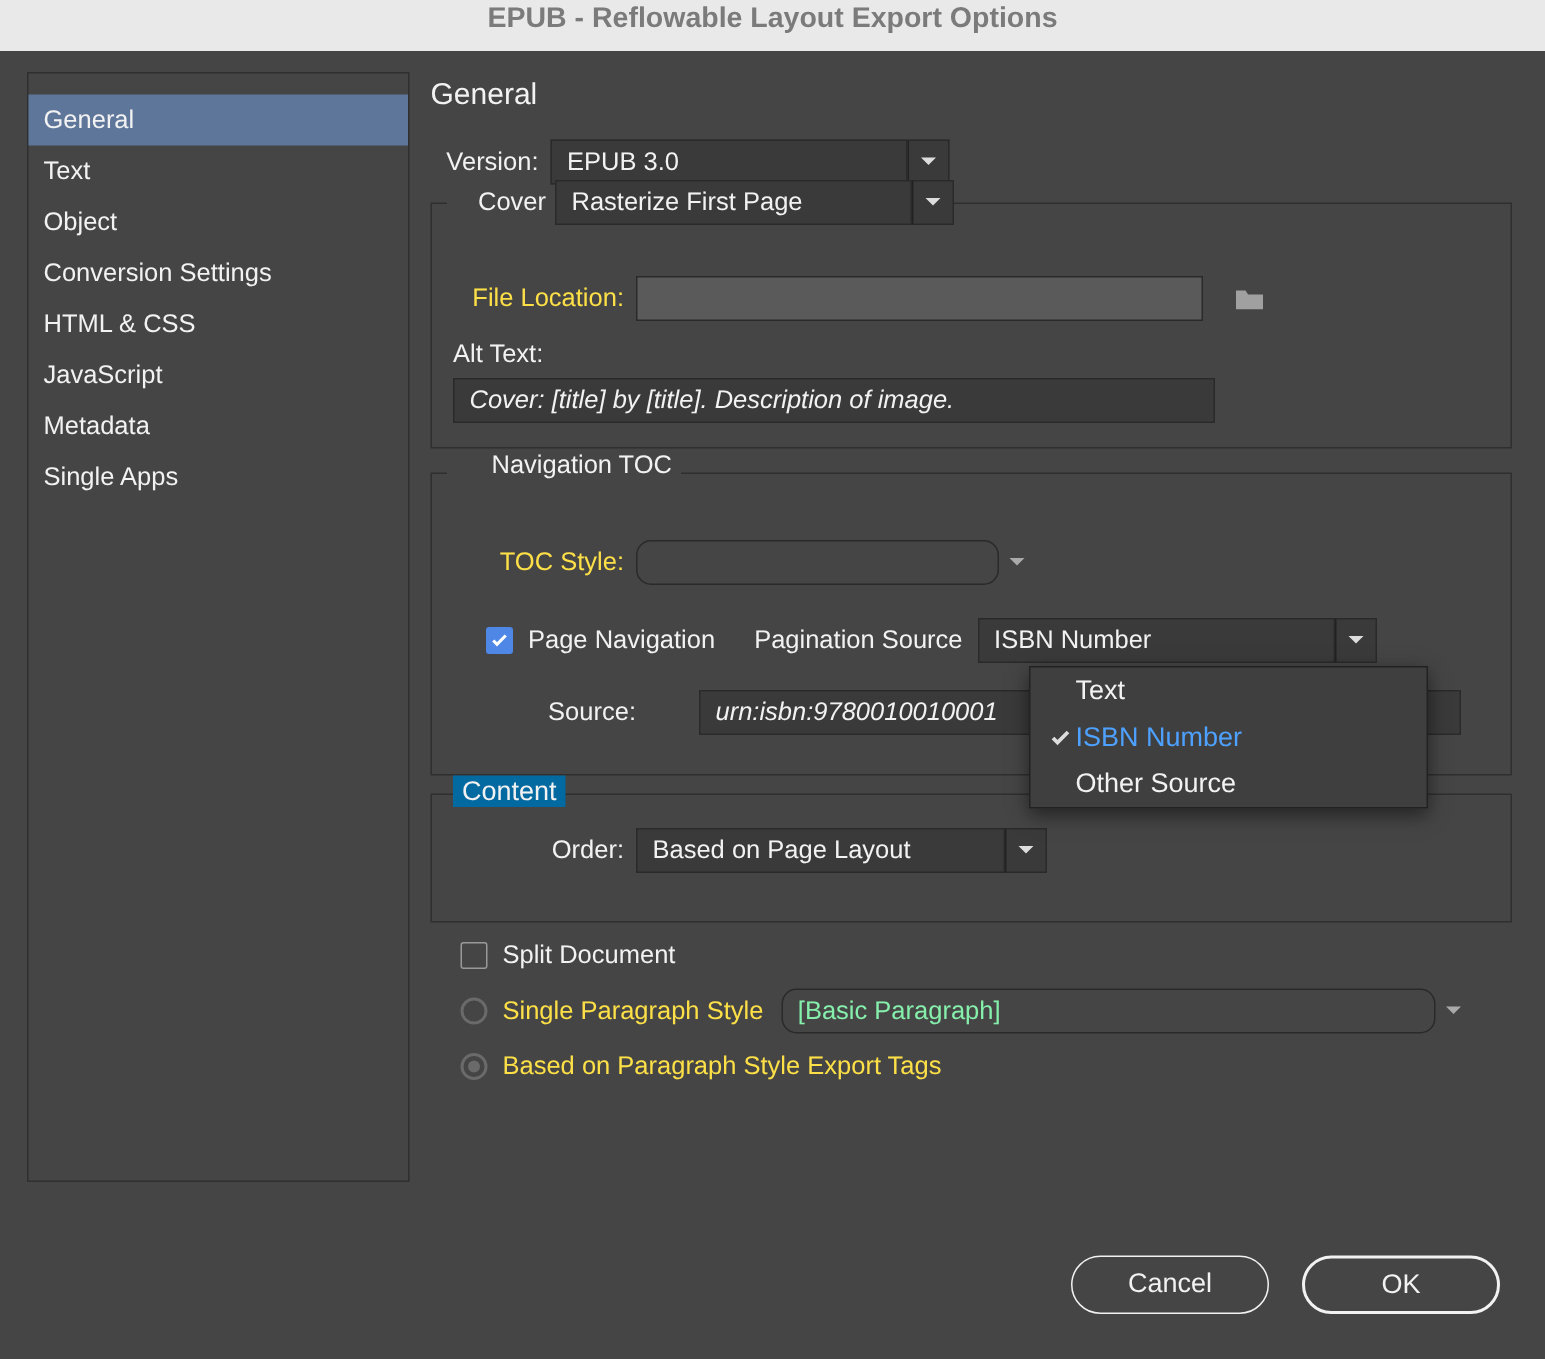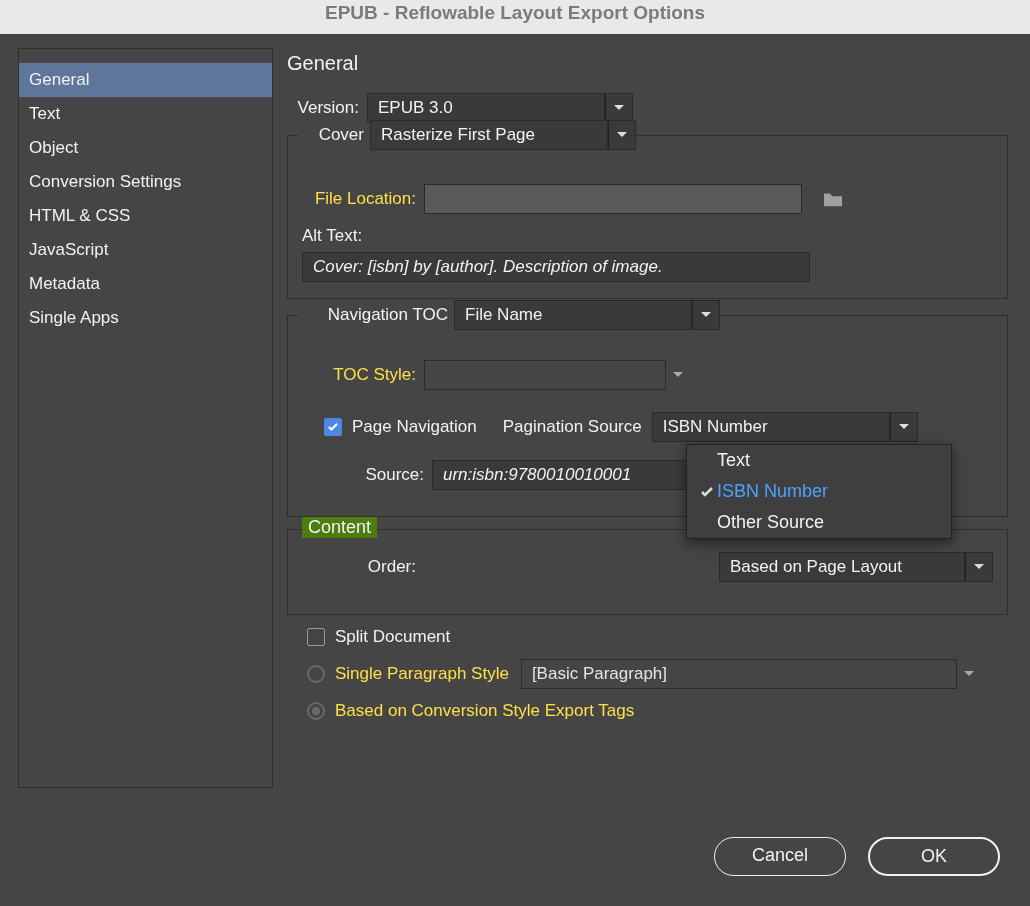--- a/index.html
+++ b/index.html
@@ -12,21 +12,21 @@
   .main { flex: 1; padding: 14px 22px 0 14px; position: relative; }
   h2.section-title { font-weight: 400; font-size: 20px; margin: 4px 0 18px 0; }
   .row { display: flex; align-items: center; margin-bottom: 12px; }
   .label { text-align: right; padding-right: 8px; white-space: nowrap; }
   .fieldset { border: 1px solid #2f2f2f; padding: 18px 14px 16px 14px; position: relative; margin-bottom: 12px; }
   .fieldset.with-header { padding-top: 48px; }
   .fieldset .legend-row { position: absolute; top: -16px; left: 10px; right: 10px; display: flex; align-items: center; background: transparent; }
   .fieldset .legend-row .label { background: #454545; padding: 0 6px; }
   .select { display: flex; align-items: stretch; }
   .select-body { background: #3a3a3a; border: 1px solid #2a2a2a; padding: 4px 10px; color: #f2f2f2; min-height: 30px; display: flex; align-items: center; flex: 1; }
-  .select-body.disabled { color: #e5e5e5; background: #454545; }
+  .select-body.disabled { color: #86efac; background: #454545; border-radius: 10px; }
   .select-arrow { width: 28px; background: #3a3a3a; border: 1px solid #2a2a2a; border-left: 1px solid #222; display: flex; align-items: center; justify-content: center; }
   .select-arrow svg { width: 12px; height: 8px; fill: #ddd; }
   .plain-select-arrow { width: 24px; display:flex; align-items:center; justify-content:center; }
   .plain-select-arrow svg { width:12px; height:8px; fill:#aaa; }
   .text-input { background: #3a3a3a; border: 1px solid #2a2a2a; padding: 4px 10px; color: #f2f2f2; min-height: 30px; display:flex; align-items:center; font-style: italic; }
   .text-input.disabled { background: #5a5a5a; color: #bbb; }
   .folder-icon { width: 22px; height: 18px; margin-left: 20px; }
   .folder-icon svg { width: 22px; height: 18px; fill: #a0a0a0; }
   .checkbox { width: 18px; height: 18px; border: 1px solid #999; border-radius: 2px; margin-right: 10px; display:flex; align-items:center; justify-content:center; background:#454545; cursor:pointer;}
   .checkbox.checked { background:#4f87e6; border-color:#4f87e6; }
@@ -103,37 +103,27 @@
           </div>
         <div class="folder-icon">
           <svg viewBox="0 0 24 20">
               <path d="M2 4h7l2 3h11v11H2z"></path>
             </svg>
         </div>
       </div>
 
       <div style="margin-bottom:6px;">Alt Text:</div>
       <div class="text-input" style="width:508px;">
-          <span>Cover: [isbn] by [author]. Description of image.</span>
+          <span>Cover: [title] by [title]. Description of image.</span>
         </div>
     </div>
 
     <div class="fieldset with-header" style="margin-top:16px; padding-top:44px; padding-bottom:26px;">
       <div class="legend-row">
         <div class="label" style="width:156px;">Navigation TOC</div>
-        <div class="select" style="width:266px;">
-          <div class="select-body">
-              <span>File Name</span>
-            </div>
-          <div class="select-arrow">
-              <svg viewBox="0 0 12 8">
-                <path d="M1 1l5 5 5-5z"></path>
-              </svg>
-            </div>
-        </div>
       </div>
 
       <div class="row" style="margin-bottom:22px;">
         <div class="label muted" style="width:122px;">TOC Style:</div>
         <div class="select" style="width:266px;">
           <div class="select-body disabled">
               <span></span>
             </div>
           <div class="plain-select-arrow">
               <svg viewBox="0 0 12 8">
@@ -176,31 +166,31 @@
               </span>
             <span>ISBN Number</span>
           </div>
           <div class="dropdown-item">
             <span class="check"></span>
             <span>Other Source</span>
           </div>
         </div>
       </div>
 
-      <div class="row" style="margin-bottom:0;">
+      <div class="row" style="margin-bottom:0;gap:34px;">
         <div class="label" style="width:130px;">Source:</div>
         <div class="text-input" style="width:508px;">
             <span>urn:isbn:9780010010001</span>
           </div>
       </div>
     </div>
 
     <div class="fieldset" style="padding-top:40px; padding-bottom:20px;">
-      <div class="legend-text" style="position:absolute; top:-13px; left:14px; background:#4d7c0f; padding:0 6px;">Content</div>
-      <div class="row" style="margin-top:-18px;justify-content:space-between;">
+      <div class="legend-text" style="position:absolute; top:-13px; left:14px; background:#0369a1; padding:0 6px;">Content</div>
+      <div class="row" style="margin-top:-18px;">
         <div class="label" style="width:122px;">Order:</div>
         <div class="select" style="width:274px;">
           <div class="select-body">
               <span>Based on Page Layout</span>
             </div>
           <div class="select-arrow">
               <svg viewBox="0 0 12 8">
                 <path d="M1 1l5 5 5-5z"></path>
               </svg>
             </div>
@@ -224,21 +214,21 @@
               <svg viewBox="0 0 12 8">
                 <path d="M1 1l5 5 5-5z"></path>
               </svg>
             </div>
         </div>
       </div>
       <div class="row">
         <div class="radio disabled">
             <div class="dot" style="background:#6a6a6a;"></div>
           </div>
-        <div class="muted">Based on Conversion Style Export Tags</div>
+        <div class="muted">Based on Paragraph Style Export Tags</div>
       </div>
     </div>
 
     <div class="footer-buttons">
       <div class="btn">Cancel</div>
       <div class="btn primary">OK</div>
     </div>
   </div>
 </div>
 

